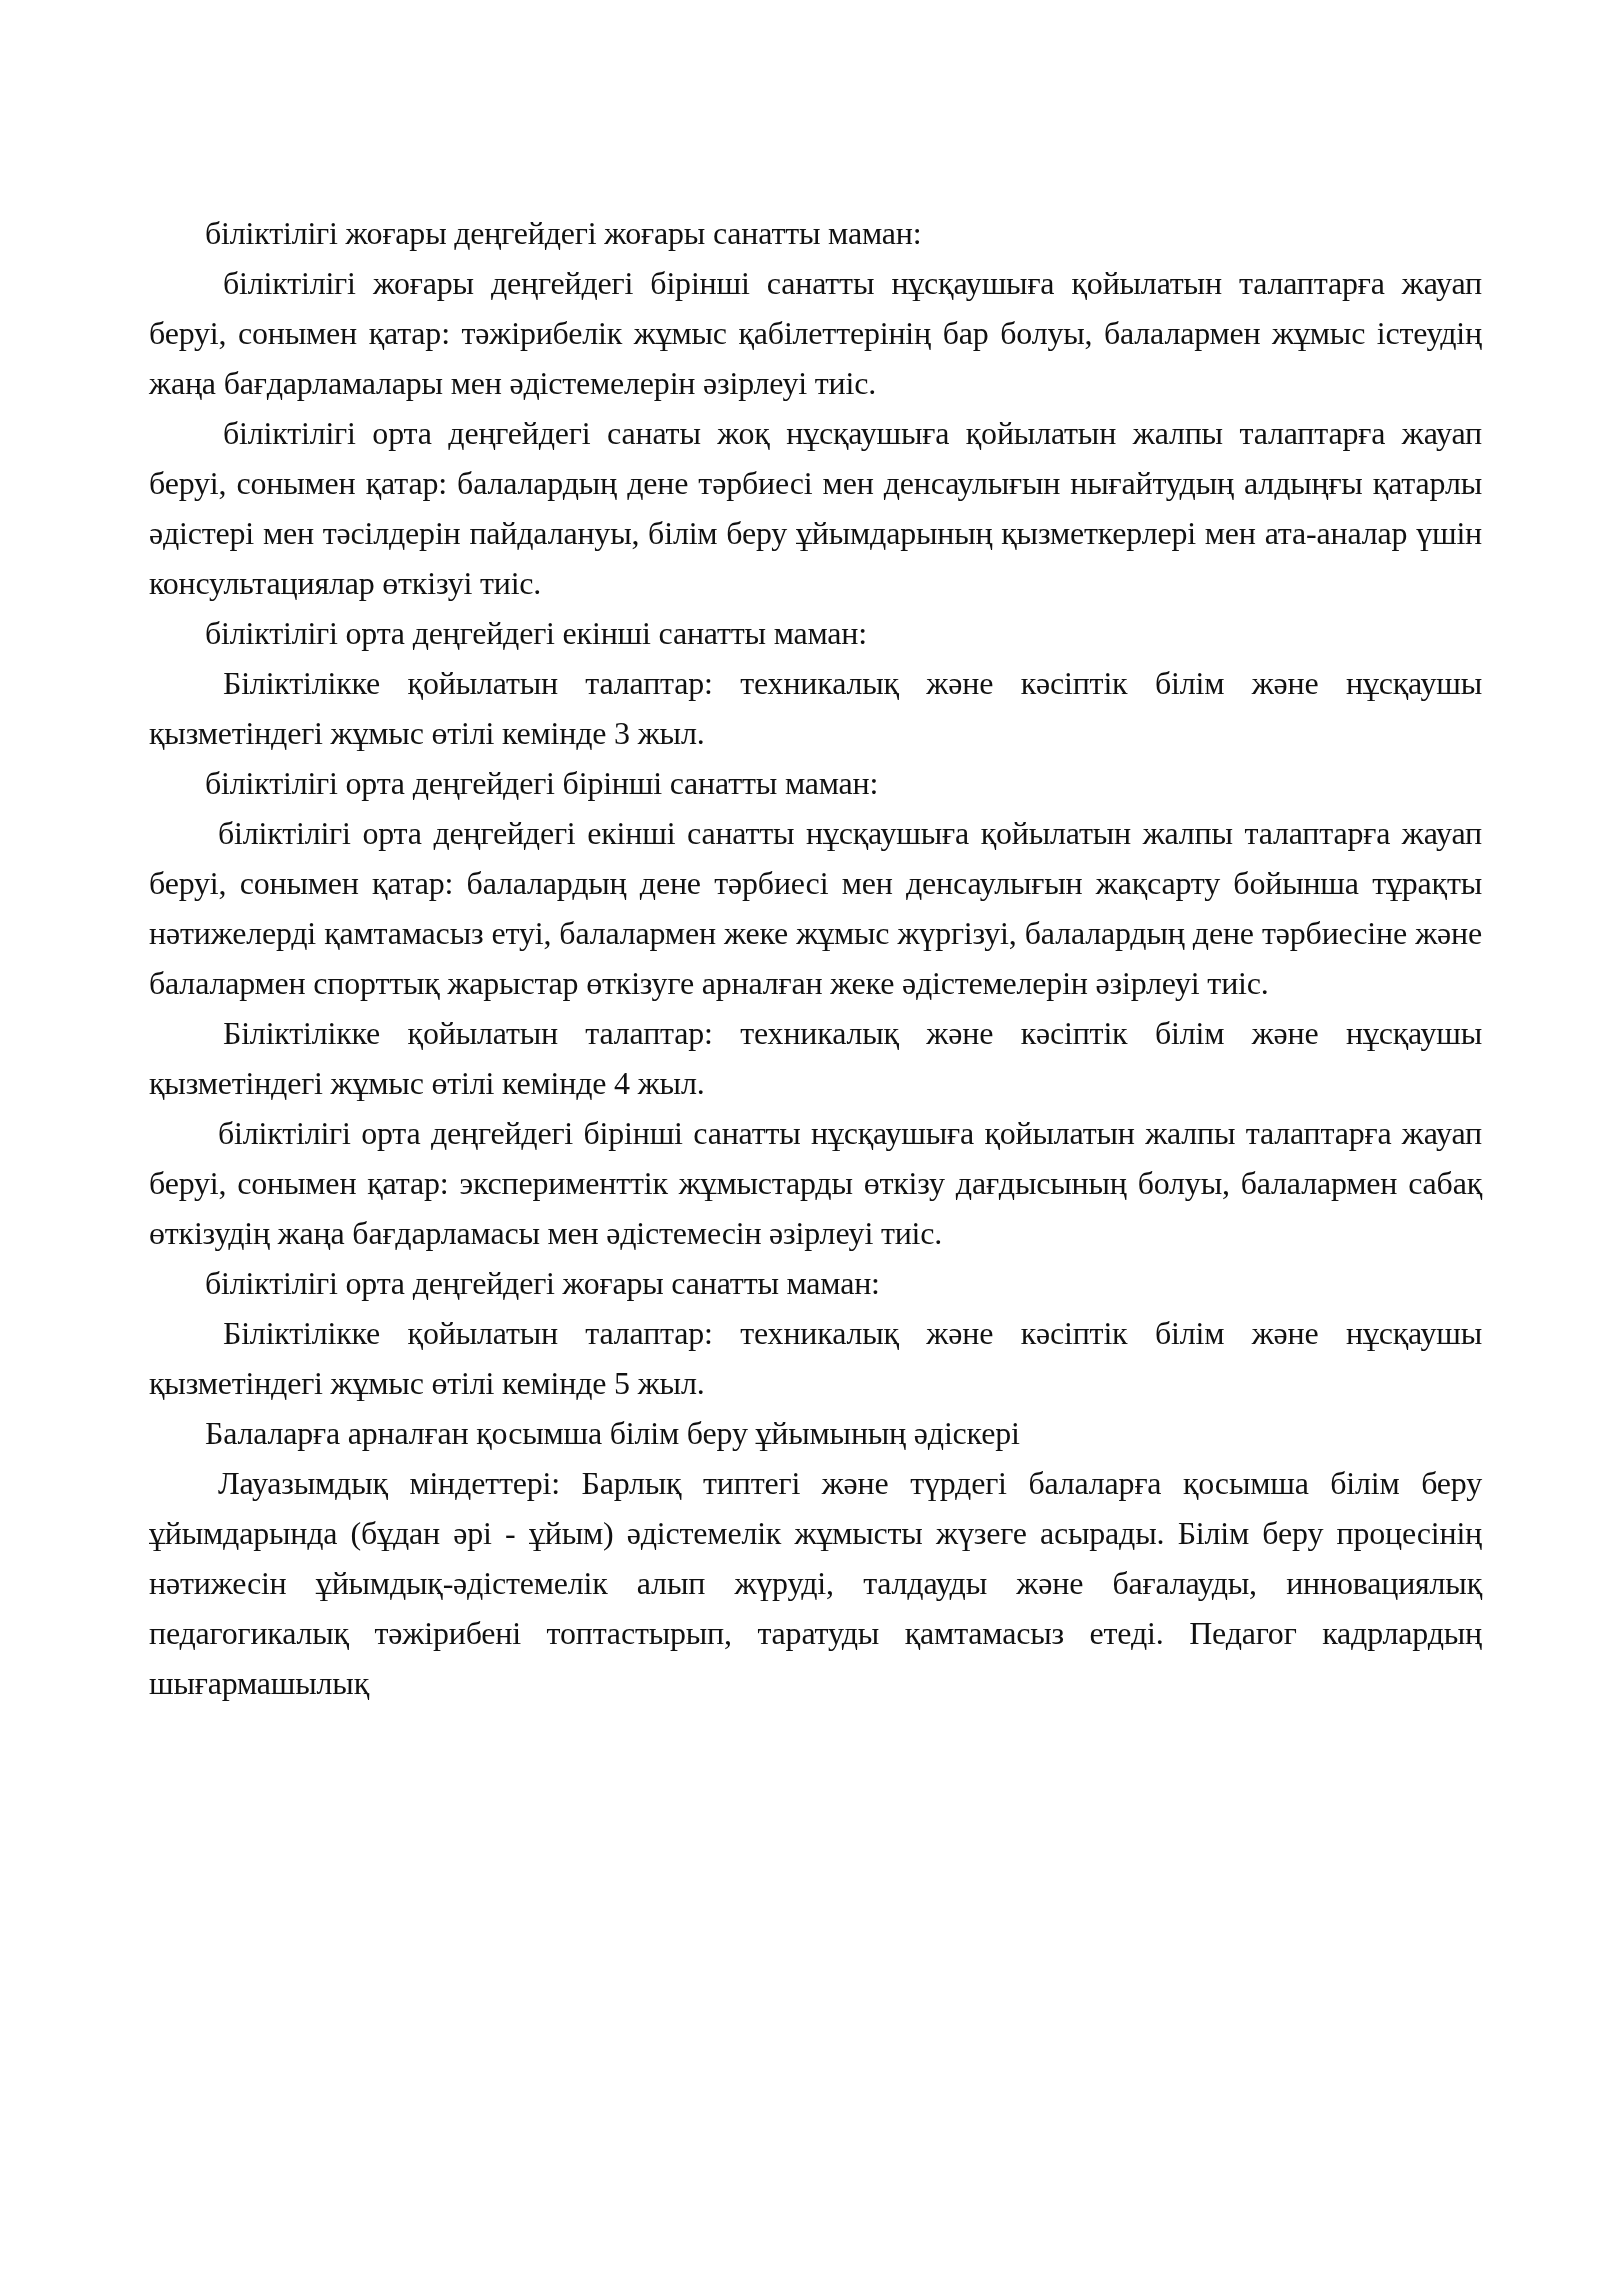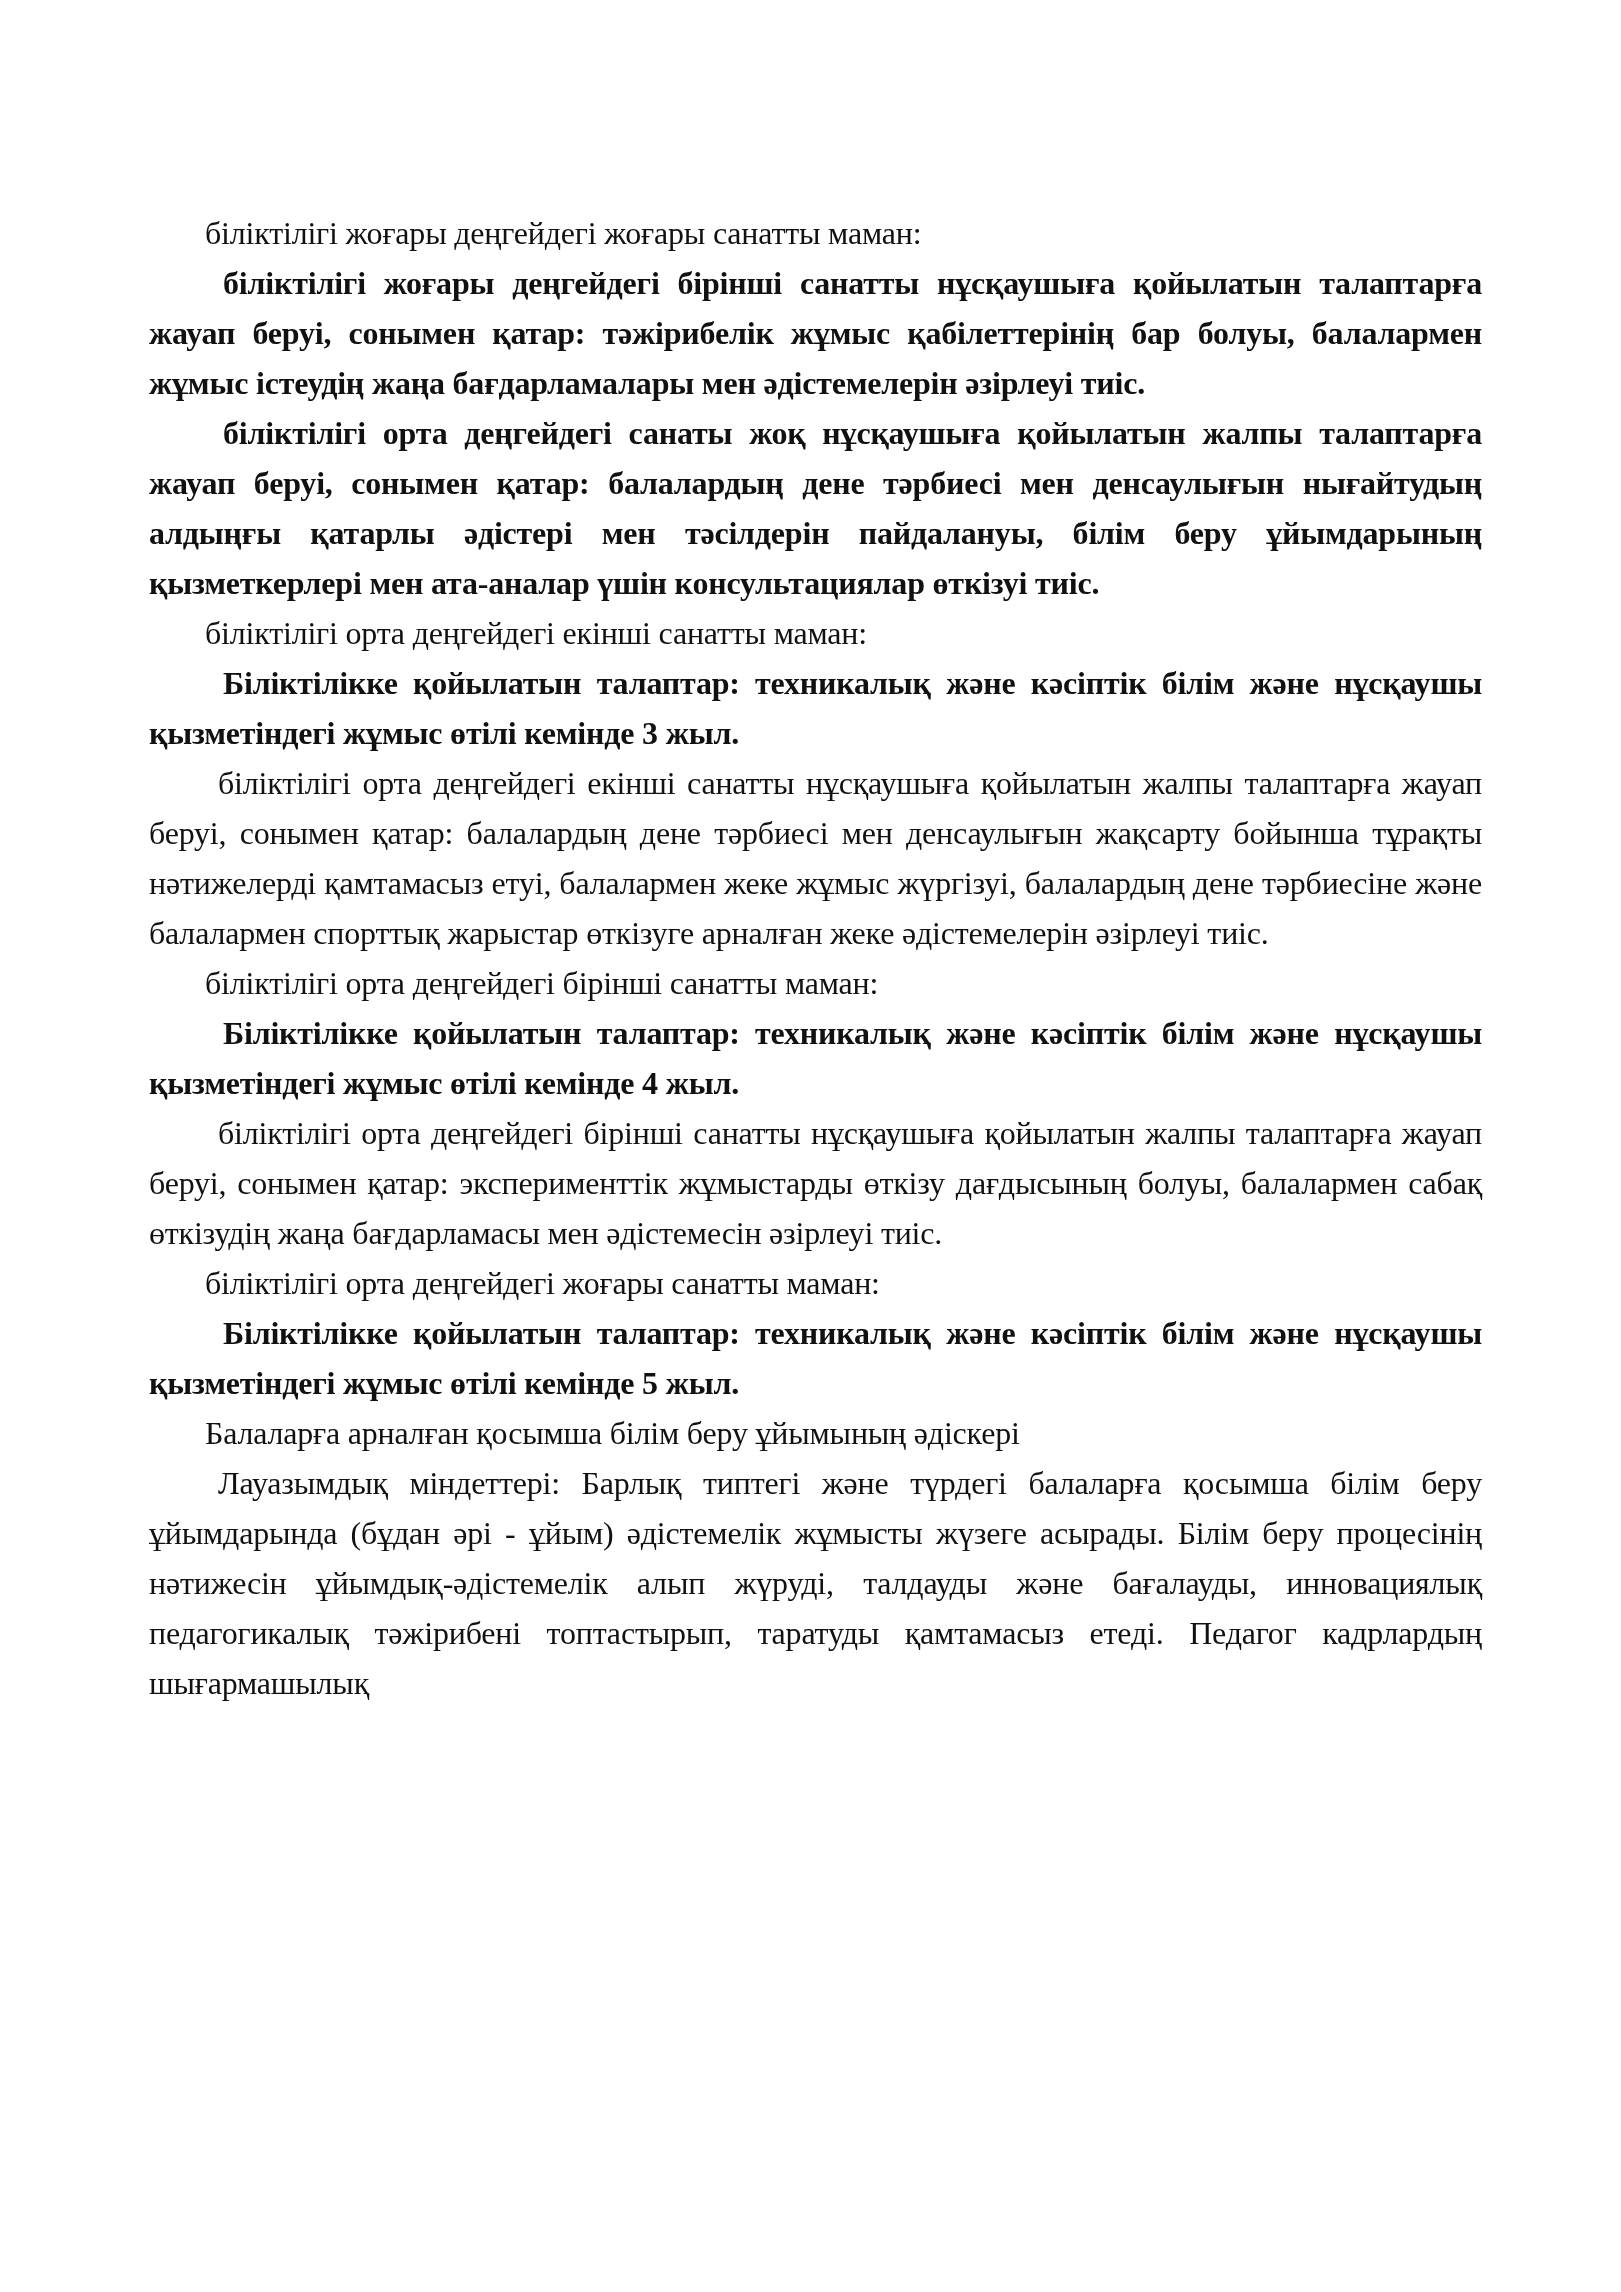--- a/index.html
+++ b/index.html
@@ -26,34 +26,34 @@
     }
     .p {
       margin: 0;
       text-align: justify;
       text-align-last: left;
     }
     .heading {
       text-indent: 56px;
       white-space: nowrap;
     }
-    .body-a { text-indent: 74px; font-weight: bold; }
+    .body-a { text-indent: 74px; }
     .body-c { text-indent: 69px; }
   </style>
 </head>
 <body>
 
 <div class="page">
   <p class="p heading">біліктілігі жоғары деңгейдегі жоғары санатты маман:</p>
   <p class="p body-a">біліктілігі жоғары деңгейдегі бірінші санатты нұсқаушыға қойылатын талаптарға жауап беруі, сонымен қатар: тәжірибелік жұмыс қабілеттерінің бар болуы, балалармен жұмыс істеудің жаңа бағдарламалары мен әдістемелерін әзірлеуі тиіс.</p>
   <p class="p body-a">біліктілігі орта деңгейдегі санаты жоқ нұсқаушыға қойылатын жалпы талаптарға жауап беруі, сонымен қатар: балалардың дене тәрбиесі мен денсаулығын нығайтудың алдыңғы қатарлы әдістері мен тәсілдерін пайдалануы, білім беру ұйымдарының қызметкерлері мен ата-аналар үшін консультациялар өткізуі тиіс.</p>
   <p class="p heading">біліктілігі орта деңгейдегі екінші санатты маман:</p>
   <p class="p body-a">Біліктілікке қойылатын талаптар: техникалық және кәсіптік білім және нұсқаушы қызметіндегі жұмыс өтілі кемінде 3 жыл.</p>
+  <p class="p heading">біліктілігі орта деңгейдегі бірінші санатты маман:</p>
   <p class="p body-c">біліктілігі орта деңгейдегі екінші санатты нұсқаушыға қойылатын жалпы талаптарға жауап беруі, сонымен қатар: балалардың дене тәрбиесі мен денсаулығын жақсарту бойынша тұрақты нәтижелерді қамтамасыз етуі, балалармен жеке жұмыс жүргізуі, балалардың дене тәрбиесіне және балалармен спорттық жарыстар өткізуге арналған жеке әдістемелерін әзірлеуі тиіс.</p>
-  <p class="p heading">біліктілігі орта деңгейдегі бірінші санатты маман:</p>
   <p class="p body-a">Біліктілікке қойылатын талаптар: техникалық және кәсіптік білім және нұсқаушы қызметіндегі жұмыс өтілі кемінде 4 жыл.</p>
   <p class="p body-c">біліктілігі орта деңгейдегі бірінші санатты нұсқаушыға қойылатын жалпы талаптарға жауап беруі, сонымен қатар: эксперименттік жұмыстарды өткізу дағдысының болуы, балалармен сабақ өткізудің жаңа бағдарламасы мен әдістемесін әзірлеуі тиіс.</p>
   <p class="p heading">біліктілігі орта деңгейдегі жоғары санатты маман:</p>
   <p class="p body-a">Біліктілікке қойылатын талаптар: техникалық және кәсіптік білім және нұсқаушы қызметіндегі жұмыс өтілі кемінде 5 жыл.</p>
   <p class="p heading">Балаларға арналған қосымша білім беру ұйымының әдіскері</p>
   <p class="p body-c" style="text-align-last: justify;">Лауазымдық міндеттері: Барлық типтегі және түрдегі балаларға қосымша білім беру ұйымдарында (бұдан әрі - ұйым) әдістемелік жұмысты жүзеге асырады. Білім беру процесінің нәтижесін ұйымдық-әдістемелік алып жүруді, талдауды және бағалауды, инновациялық педагогикалық тәжірибені топтастырып, таратуды қамтамасыз етеді. Педагог кадрлардың шығармашылық</p>
 </div>
 
 
 </body></html>

